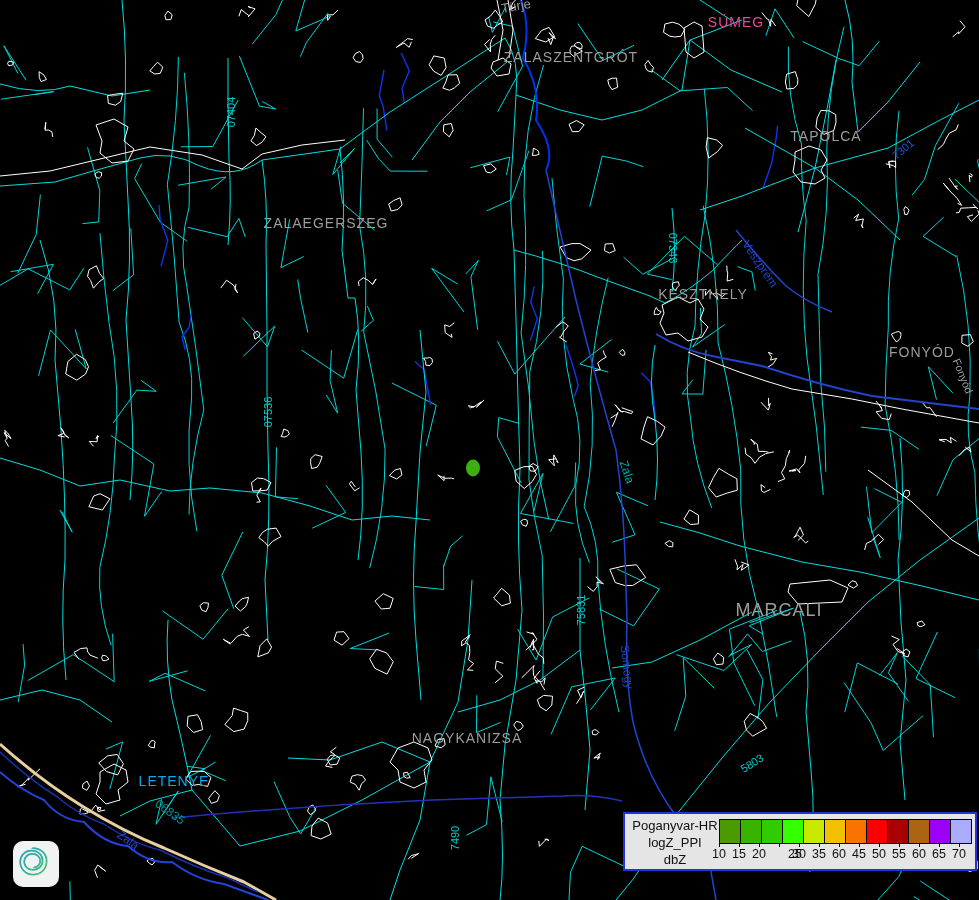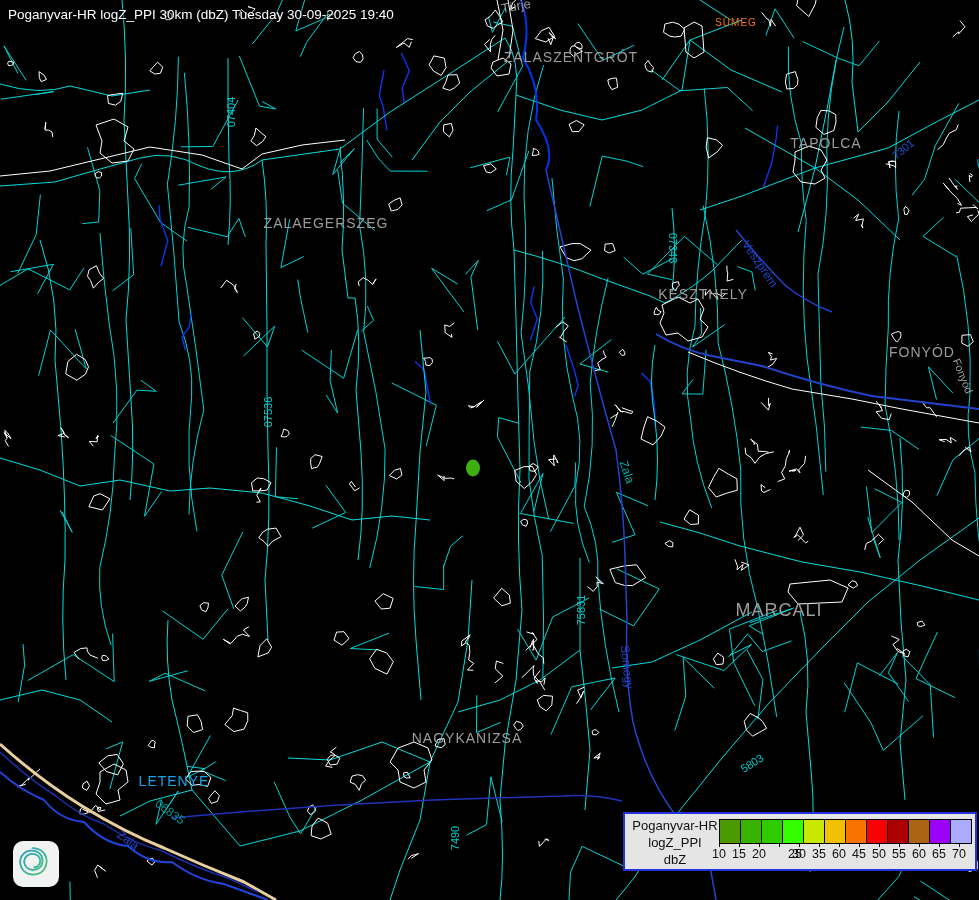--- a/index.html
+++ b/index.html
@@ -380,23 +380,23 @@
       <path stroke="#2233bb" stroke-width="1.5" d="M172,818 Q300,806 432,800 L562,796 Q592,794 622,801"></path>
       <path stroke="#e8cf9f" stroke-width="3" d="M0,744 Q40,780 82,806 Q124,832 164,848 Q204,866 244,882 L276,900"></path>
       <path stroke="#2244dd" stroke-width="2" d="M0,772 Q20,790 44,800 Q60,820 84,822 Q104,844 128,846 Q148,864 172,862 Q196,880 224,884 L268,900"></path>
       <path stroke="#1b2fb0" stroke-width="1.5" d="M0,752 Q30,780 56,796 Q80,816 104,824 Q134,844 160,850 Q196,868 228,878 L258,892"></path>
     </g>
 
     <ellipse id="echo" rx="7" ry="8.5" cx="473" cy="468" fill="#3fae11"></ellipse>
   </svg>
 
   <div id="map-labels">
-      <span class="maplab" style="left: 736px; top: 22px; color: #f97316; font-size: 10px; letter-spacing: 1px; transform: translate(-50%, -50%) rotate(0deg);">SÜMEG</span>
+      <span class="maplab" style="left: 736px; top: 22px; color: #ec4899; font-size: 14px; letter-spacing: 1px; transform: translate(-50%, -50%) rotate(0deg);">SÜMEG</span>
       <span class="maplab" style="left: 571px; top: 57px; color: rgb(156, 156, 156); font-size: 14px; letter-spacing: 1px; transform: translate(-50%, -50%) rotate(0deg);">ZALASZENTGRÓT</span>
-      <span class="maplab" style="left: 826px; top: 143px; color: rgb(156, 156, 156); font-size: 14px; letter-spacing: 1px; transform: translate(-50%, -50%) rotate(0deg);">TAPOLCA</span>
+      <span class="maplab" style="left: 826px; top: 136px; color: rgb(156, 156, 156); font-size: 14px; letter-spacing: 1px; transform: translate(-50%, -50%) rotate(0deg);">TAPOLCA</span>
       <span class="maplab" style="left: 326px; top: 223px; color: rgb(156, 156, 156); font-size: 14px; letter-spacing: 1px; transform: translate(-50%, -50%) rotate(0deg);">ZALAEGERSZEG</span>
       <span class="maplab" style="left: 703px; top: 294px; color: rgb(156, 156, 156); font-size: 14px; letter-spacing: 1px; transform: translate(-50%, -50%) rotate(0deg);">KESZTHELY</span>
       <span class="maplab" style="left: 922px; top: 352px; color: rgb(156, 156, 156); font-size: 14px; letter-spacing: 1px; transform: translate(-50%, -50%) rotate(0deg);">FONYÓD</span>
       <span class="maplab" style="left: 779px; top: 610px; color: rgb(156, 156, 156); font-size: 18px; letter-spacing: 1px; transform: translate(-50%, -50%) rotate(0deg);">MARCALI</span>
       <span class="maplab" style="left: 459px; top: 738px; color: rgb(156, 156, 156); font-size: 14px; letter-spacing: 1px; transform: translate(-50%, -50%) rotate(0deg); margin-left: 8px;">NAGYKANIZSA</span>
       <span class="maplab" style="left: 174px; top: 781px; color: #0ea5e9; font-size: 14px; letter-spacing: 1px; transform: translate(-50%, -50%) rotate(0deg);">LETENYE</span>
       <span class="maplab" style="left: 516px; top: 6px; color: rgb(156, 156, 156); font-size: 13px; transform: translate(-50%, -50%) rotate(-10deg);">Türje</span>
       <span class="maplab" style="left: 963px; top: 376px; color: rgb(156, 156, 156); font-size: 11px; transform: translate(-50%, -50%) rotate(68deg);">Fonyód</span>
       <span class="maplab" style="left: 231px; top: 112px; color: rgb(0, 204, 204); font-size: 11px; transform: translate(-50%, -50%) rotate(-90deg);">07404</span>
       <span class="maplab" style="left: 673px; top: 248px; color: rgb(0, 204, 204); font-size: 11px; transform: translate(-50%, -50%) rotate(90deg);">07343</span>
@@ -405,21 +405,20 @@
       <span class="maplab" style="left: 455px; top: 838px; color: rgb(0, 204, 204); font-size: 11px; transform: translate(-50%, -50%) rotate(-90deg);">7490</span>
       <span class="maplab" style="left: 752px; top: 763px; color: rgb(0, 204, 204); font-size: 11px; transform: translate(-50%, -50%) rotate(-32deg);">5803</span>
       <span class="maplab" style="left: 170px; top: 812px; color: rgb(0, 153, 153); font-size: 12px; transform: translate(-50%, -50%) rotate(36deg);">06835</span>
       <span class="maplab" style="left: 903px; top: 149px; color: rgb(34, 85, 221); font-size: 11px; transform: translate(-50%, -50%) rotate(-40deg);">7301</span>
       <span class="maplab" style="left: 760px; top: 264px; color: rgb(34, 68, 204); font-size: 12px; transform: translate(-50%, -50%) rotate(56deg);">Veszprém</span>
       <span class="maplab" style="left: 627px; top: 667px; color: rgb(34, 68, 204); font-size: 12px; transform: translate(-50%, -50%) rotate(84deg);">Somogy</span>
       <span class="maplab" style="left: 627px; top: 472px; color: rgb(0, 170, 170); font-size: 12px; transform: translate(-50%, -50%) rotate(72deg);">Zala</span>
       <span class="maplab" style="left: 128px; top: 840px; color: rgb(34, 68, 204); font-size: 12px; transform: translate(-50%, -50%) rotate(36deg);">Zala</span>
     </div>
 
-  <div id="title">Poganyvar-HR logZ_PPI 30km (dbZ) Tuesday 30-09-2025 19:40</div>
 
   <div class="logo">
     <svg width="40" height="40" viewBox="0 0 50 50">
       <defs>
         <linearGradient id="lg" x1="0" y1="0" x2="1" y2="1">
           <stop offset="0" stop-color="#3a9ec4"></stop>
           <stop offset="0.55" stop-color="#36b39c"></stop>
           <stop offset="1" stop-color="#56c46a"></stop>
         </linearGradient>
       </defs>

